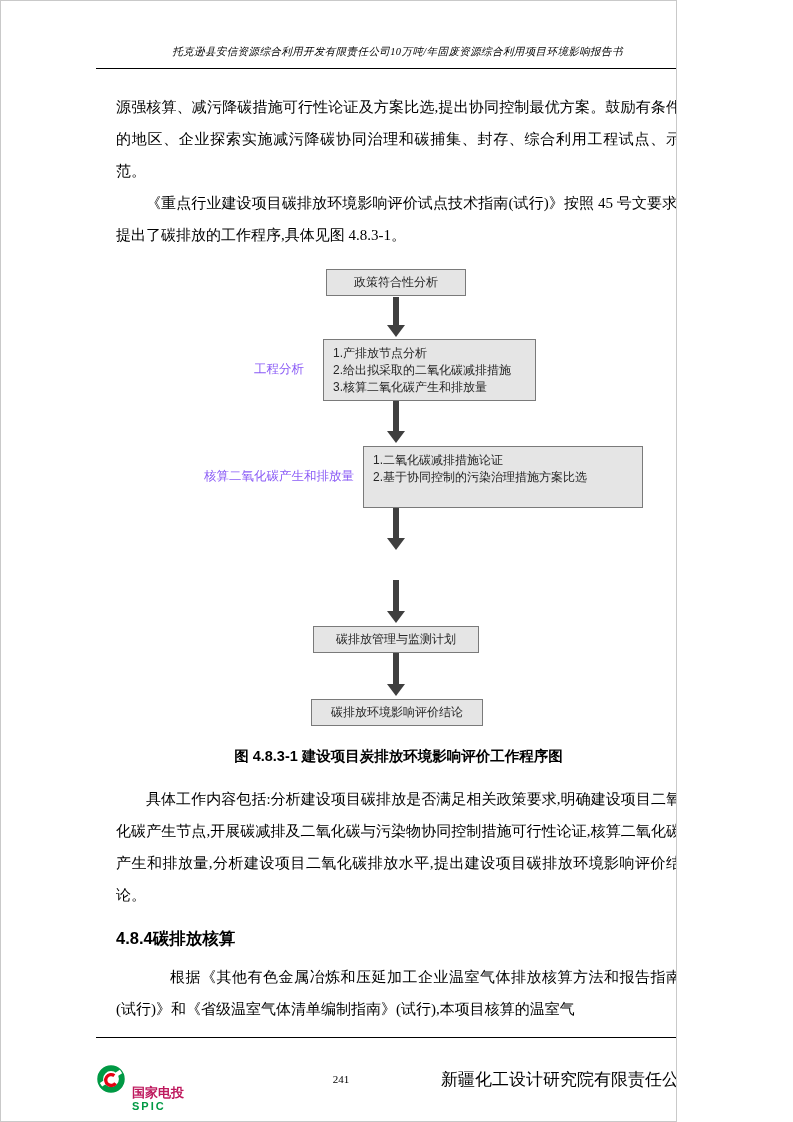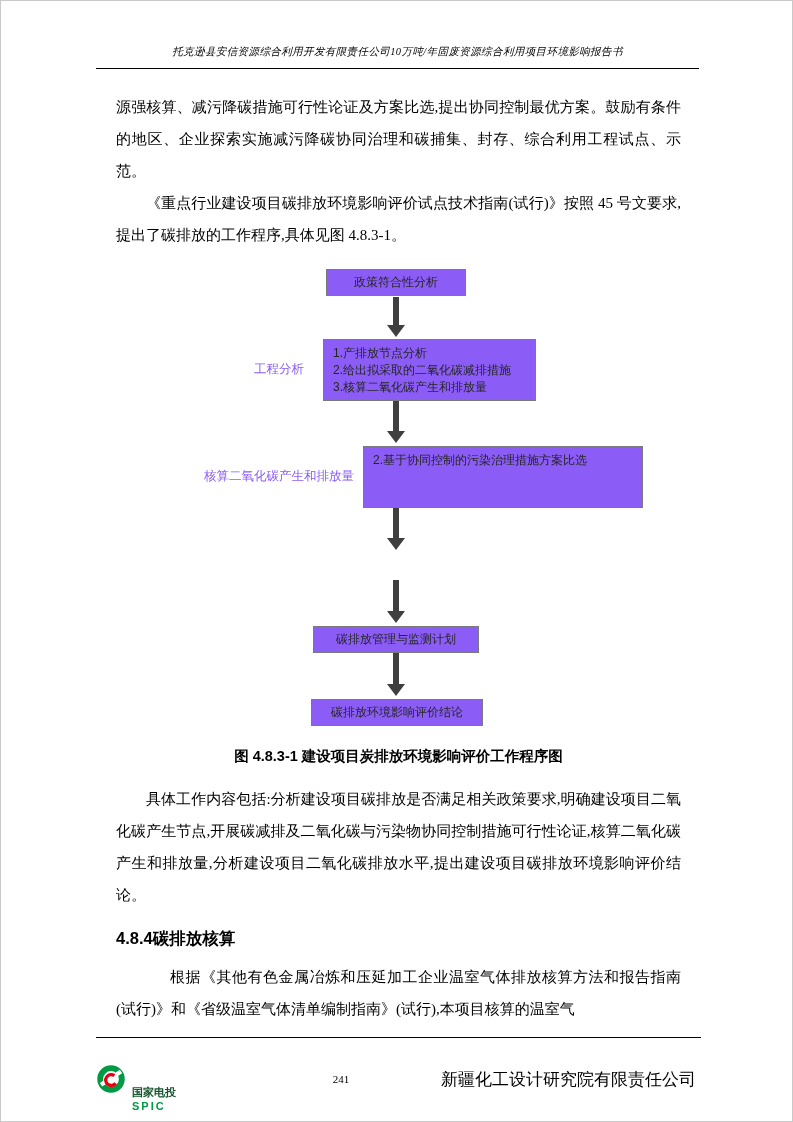--- a/index.html
+++ b/index.html
@@ -1,56 +1,56 @@
 <!DOCTYPE html>
 <html><head>
 <meta charset="utf-8">
 <style>
   html,body { margin:0; padding:0; background:#ffffff; }
   .page {
-    position:relative; width:793px; height:1122px; background:#fff;
+    position:relative; width:677px; height:1122px; background:#fff;
     border:1px solid #c9c9c9; box-sizing:border-box;
     font-family:"Liberation Serif","DejaVu Serif",serif; color:#000;
     overflow:hidden;
     padding-left:12px;
   }
   .header {
     position:absolute; top:44px; left:95px; width:603px;
     text-align:center; font-style:italic; font-size:10.5px; letter-spacing:0.4px;
     padding-bottom:9px; border-bottom:1px solid #000;
   }
   .content { position:absolute; top:90px; left:115px; width:565px; }
   .para { margin:0; font-size:15px; line-height:32px; text-align:justify; }
   .indent { text-indent:2em; }
   .indent-wide { text-indent:3.6em; }
   .mt16 { margin-top:16px; }
   .mt10 { margin-top:10px; }
 
   .fc { position:relative; height:462px; margin-top:16px;
         font-family:"Liberation Sans","DejaVu Sans",sans-serif; }
   .fc-box { position:absolute; box-sizing:border-box; border:1px solid #7a7a7a;
-            background:#8b5cf6; color:#262626; font-size:12px; }
+            background:#e5e5e5; color:#262626; font-size:12px; }
   .fc-single { display:flex; align-items:center; justify-content:center; text-align:center; }
   .fc-multi { padding:5px 9px; line-height:17px; }
   .fc-side { position:absolute; font-size:12.5px; color:#8b5cf6; white-space:nowrap; }
   .fc-arrow { position:absolute; width:18px; display:flex; flex-direction:column; align-items:center; }
   .fc-arrow .stem { width:6px; flex:1 1 auto; background:#3f3f3f; }
   .fc-arrow .head { width:0; height:0; border-left:9px solid transparent;
                     border-right:9px solid transparent; border-top:12px solid #3f3f3f; }
 
   .caption { margin:16px 0 0 0; text-align:center; font-weight:bold; font-size:14.5px;
              line-height:22px; font-family:"Liberation Sans","DejaVu Sans",sans-serif; }
   .section-heading { margin:14px 0 0 0; font-size:16.5px; font-weight:bold; line-height:26px;
              font-family:"Liberation Sans","DejaVu Sans",sans-serif; }
 
   .footer { position:absolute; top:1036px; left:95px; width:605px;
             border-top:1px solid #000; padding-top:7px; display:flex; align-items:center; }
   .footer-logo { width:150px; display:flex; align-items:center; gap:6px; }
   .logo-texts { display:flex; flex-direction:column; }
-  .logo-cn { color:#14532d; font-weight:bold; font-size:11px; line-height:15px;
+  .logo-cn { color:#be185d; font-weight:bold; font-size:13px; line-height:15px;
              font-family:"Liberation Sans","DejaVu Sans",sans-serif;margin-top:40px; }
   .logo-en { color:#009944; font-weight:bold; font-size:11px; letter-spacing:2px; line-height:13px;
              font-family:"Liberation Sans","DejaVu Sans",sans-serif; }
   .footer-page { width:190px; text-align:center; font-size:11px; }
   .footer-company { flex:1; text-align:center; font-size:17px; }
 </style>
 </head>
 <body>
 
 <div class="page">
@@ -80,20 +80,21 @@
         <div>3.核算二氧化碳产生和排放量</div>
       </div>
 
       <div class="fc-arrow" style="left:271px; top:134px; height:42px;">
         <span class="stem"></span>
           <span class="head"></span>
       </div>
 
       <div class="fc-side" style="left:88px; top:201px;">核算二氧化碳产生和排放量</div>
       <div class="fc-box fc-multi" style="left:247px; top:179px; width:280px; height:62px;">
+        <div>1.二氧化碳减排措施论证</div>
         <div>2.基于协同控制的污染治理措施方案比选</div>
       </div>
 
       <div class="fc-arrow" style="left:271px; top:241px; height:42px;">
         <span class="stem"></span>
           <span class="head"></span>
       </div>
 
 
       <div class="fc-arrow" style="left:271px; top:313px; height:43px;">

